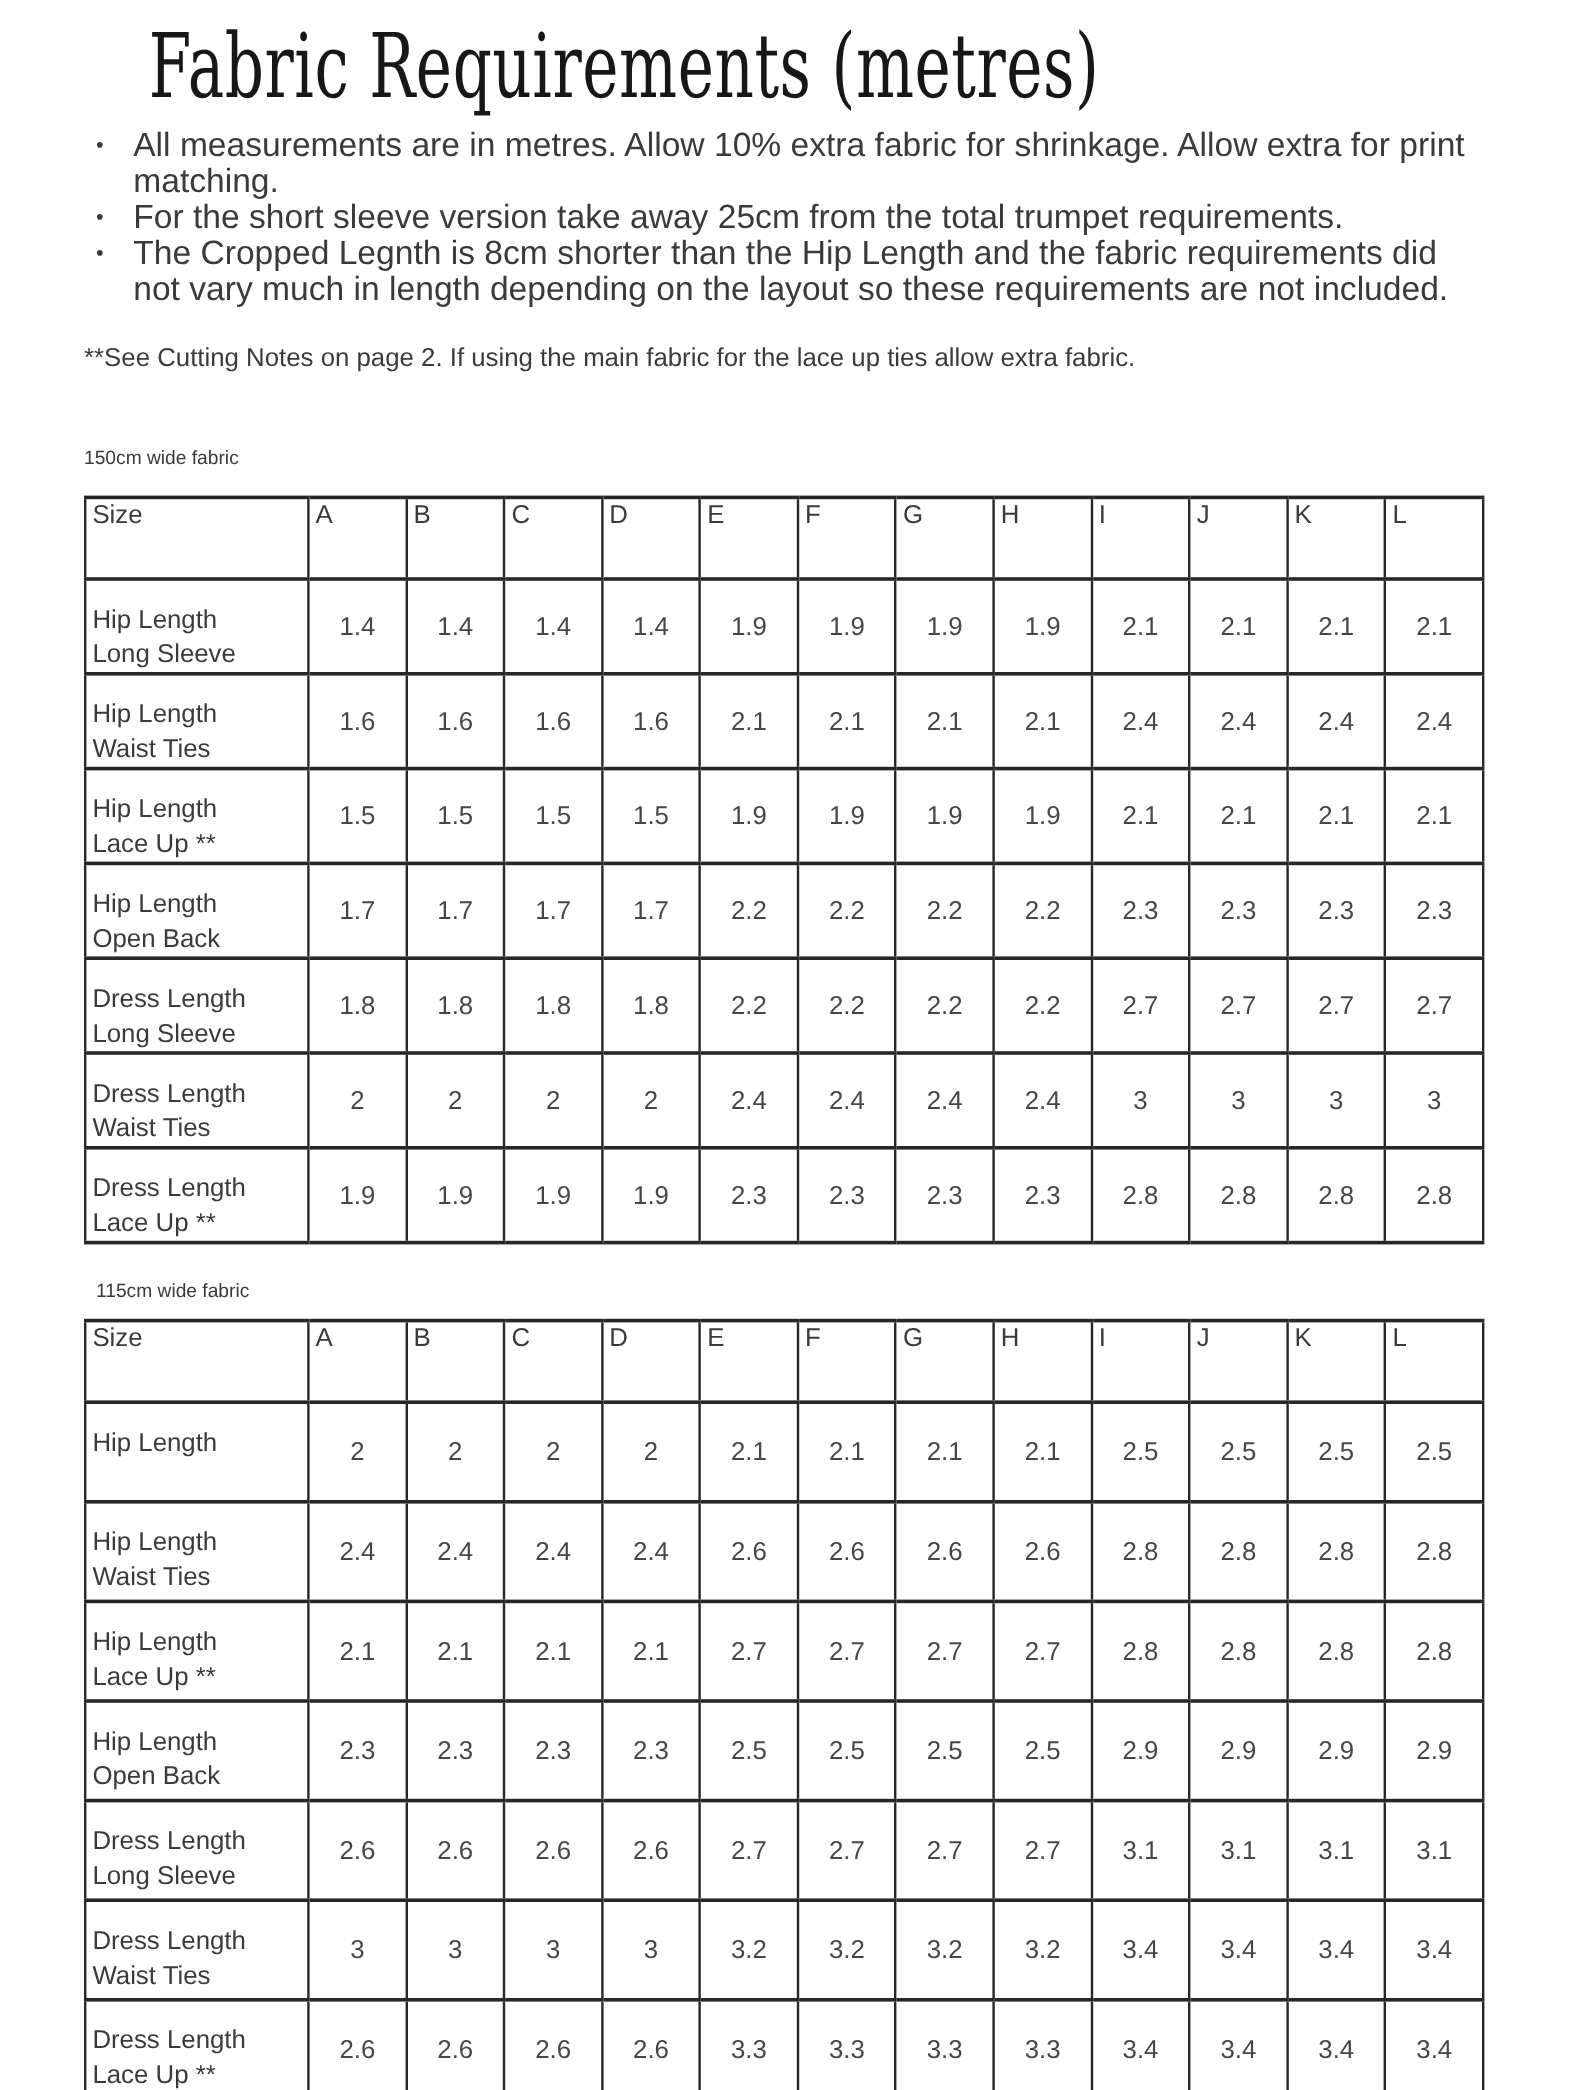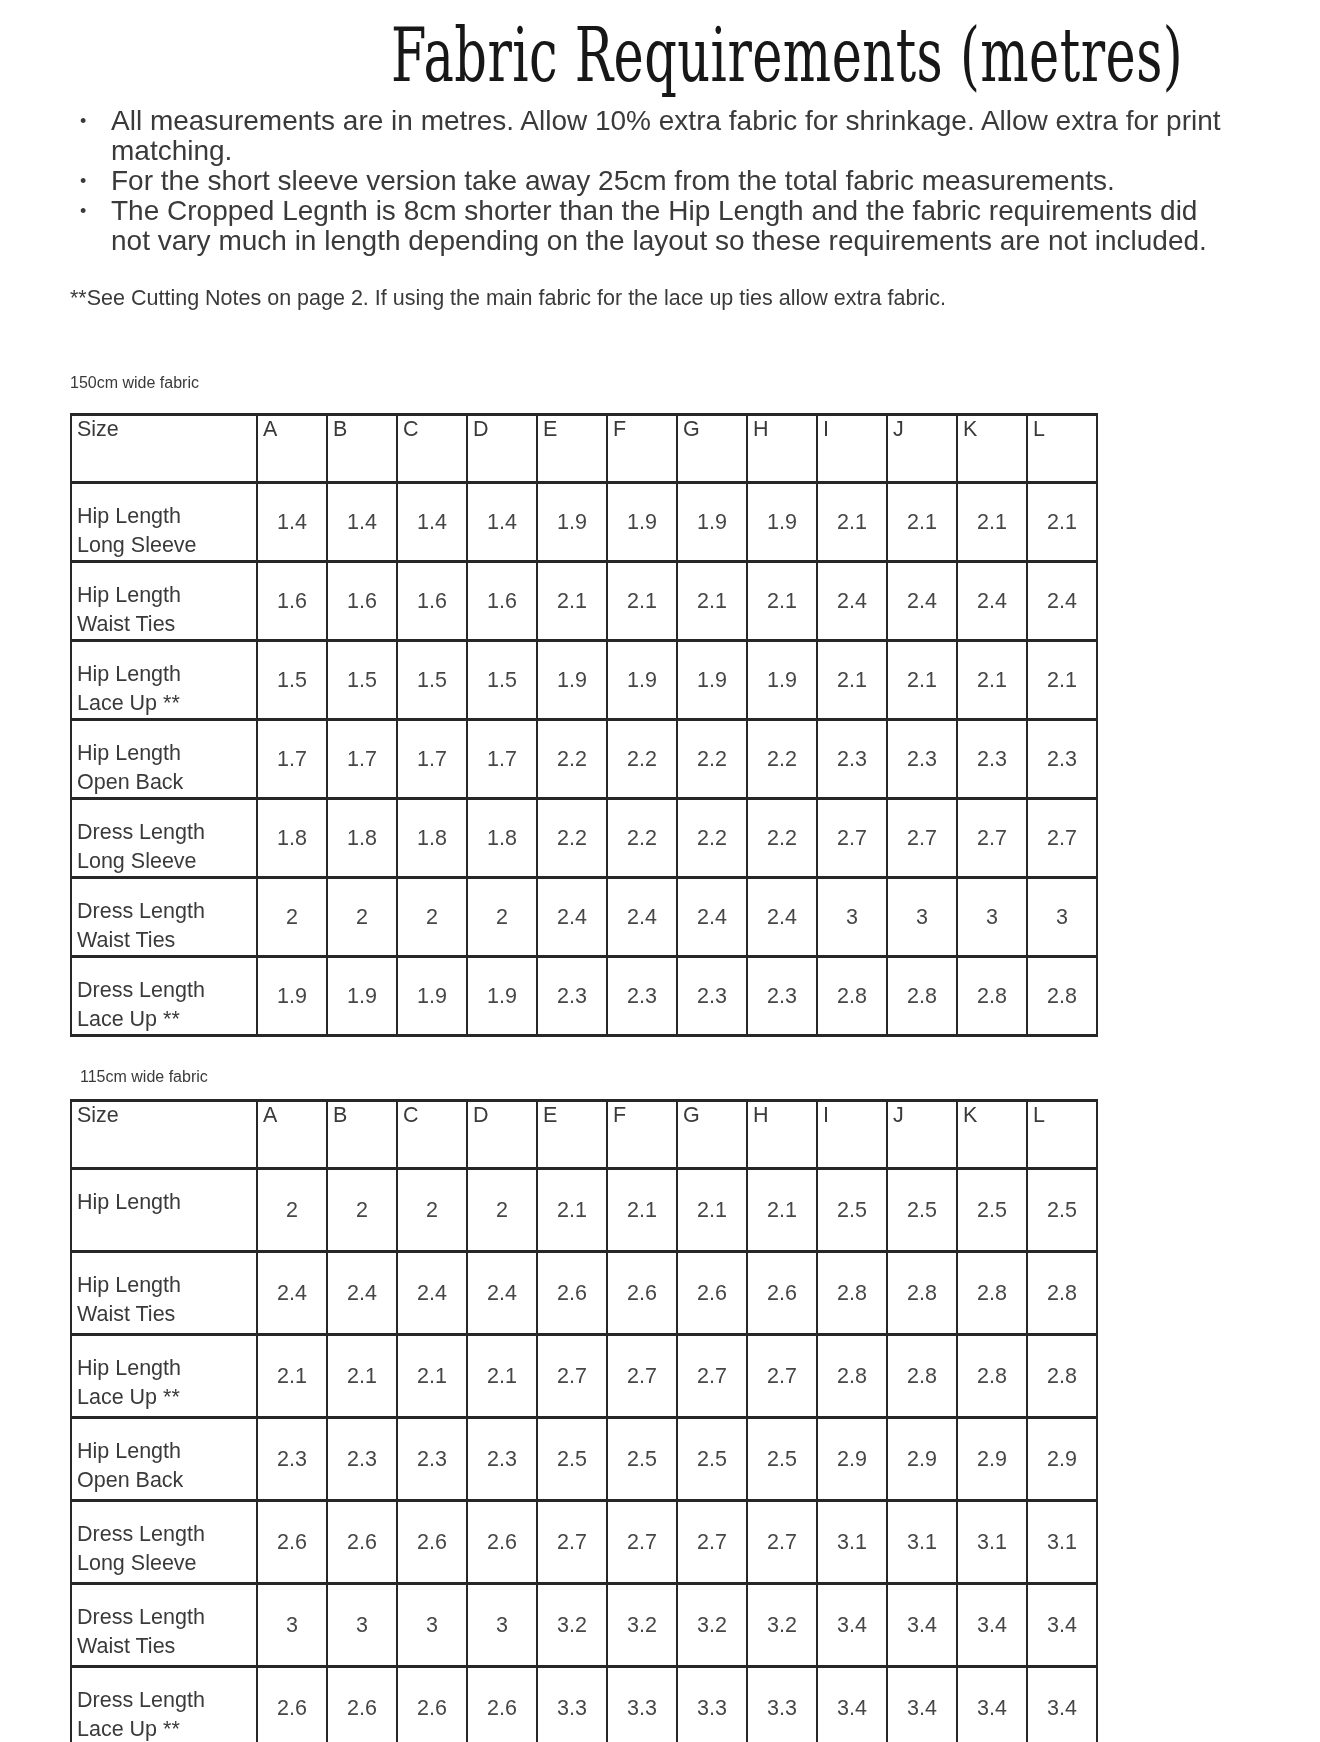--- a/index.html
+++ b/index.html
@@ -12,21 +12,21 @@
     font-family: "Liberation Sans", sans-serif;
     color: #3a3a3a;
   }
   .page {
     width: 1167px;
     margin-left: 70px;
     margin-right: 83px;
     padding-top: 12px;
   }
   .title-wrap {
-    text-align: right;
+    text-align: left;
     height: 92px;
     margin: 0 0 2px 0;
     overflow: visible;
     white-space: nowrap;
   }
   .title-inner {
     display: inline-block;
     font-family: "DejaVu Serif", serif;
     font-weight: 400;
     font-size: 58px;
@@ -64,21 +64,21 @@
   .section-label {
     font-size: 16px;
     line-height: 26px;
     margin: 58px 0 17px 0;
   }
   .section-label.tight {
     margin: 27px 0 9px 10px;
   }
   table.fabric {
     border-collapse: collapse;
-    width: 1028px;
+    width: 1167px;
     table-layout: fixed;
   }
   table.fabric th, table.fabric td {
     border: 2px solid #272727;
     border-top-width: 3px;
     border-bottom-width: 3px;
     overflow: hidden;
   }
   table.fabric thead th {
     height: 64px;
@@ -110,21 +110,21 @@
 <body>
 
 <div class="page">
 
   <div class="title-wrap">
     <span class="title-inner">Fabric Requirements (metres)</span>
   </div>
 
   <ul class="bullets">
       <li>All measurements are in metres. Allow 10% extra fabric for shrinkage. Allow extra for print matching.</li>
-      <li>For the short sleeve version take away 25cm from the total fabric measurements.</li>
+      <li>For the short sleeve version take away 25cm from the total trumpet requirements.</li>
       <li>The Cropped Legnth is 8cm shorter than the Hip Length and the fabric requirements did not vary much in length depending on the layout so these requirements are not included.</li>
     </ul>
 
   <p class="cutting-note">**See Cutting Notes on page 2. If using the main fabric for the lace up ties allow extra fabric.</p>
 
   <section>
     <p class="section-label">150cm wide fabric</p>
     <table class="fabric t150">
         <colgroup>
           <col style="width: 186px;">

